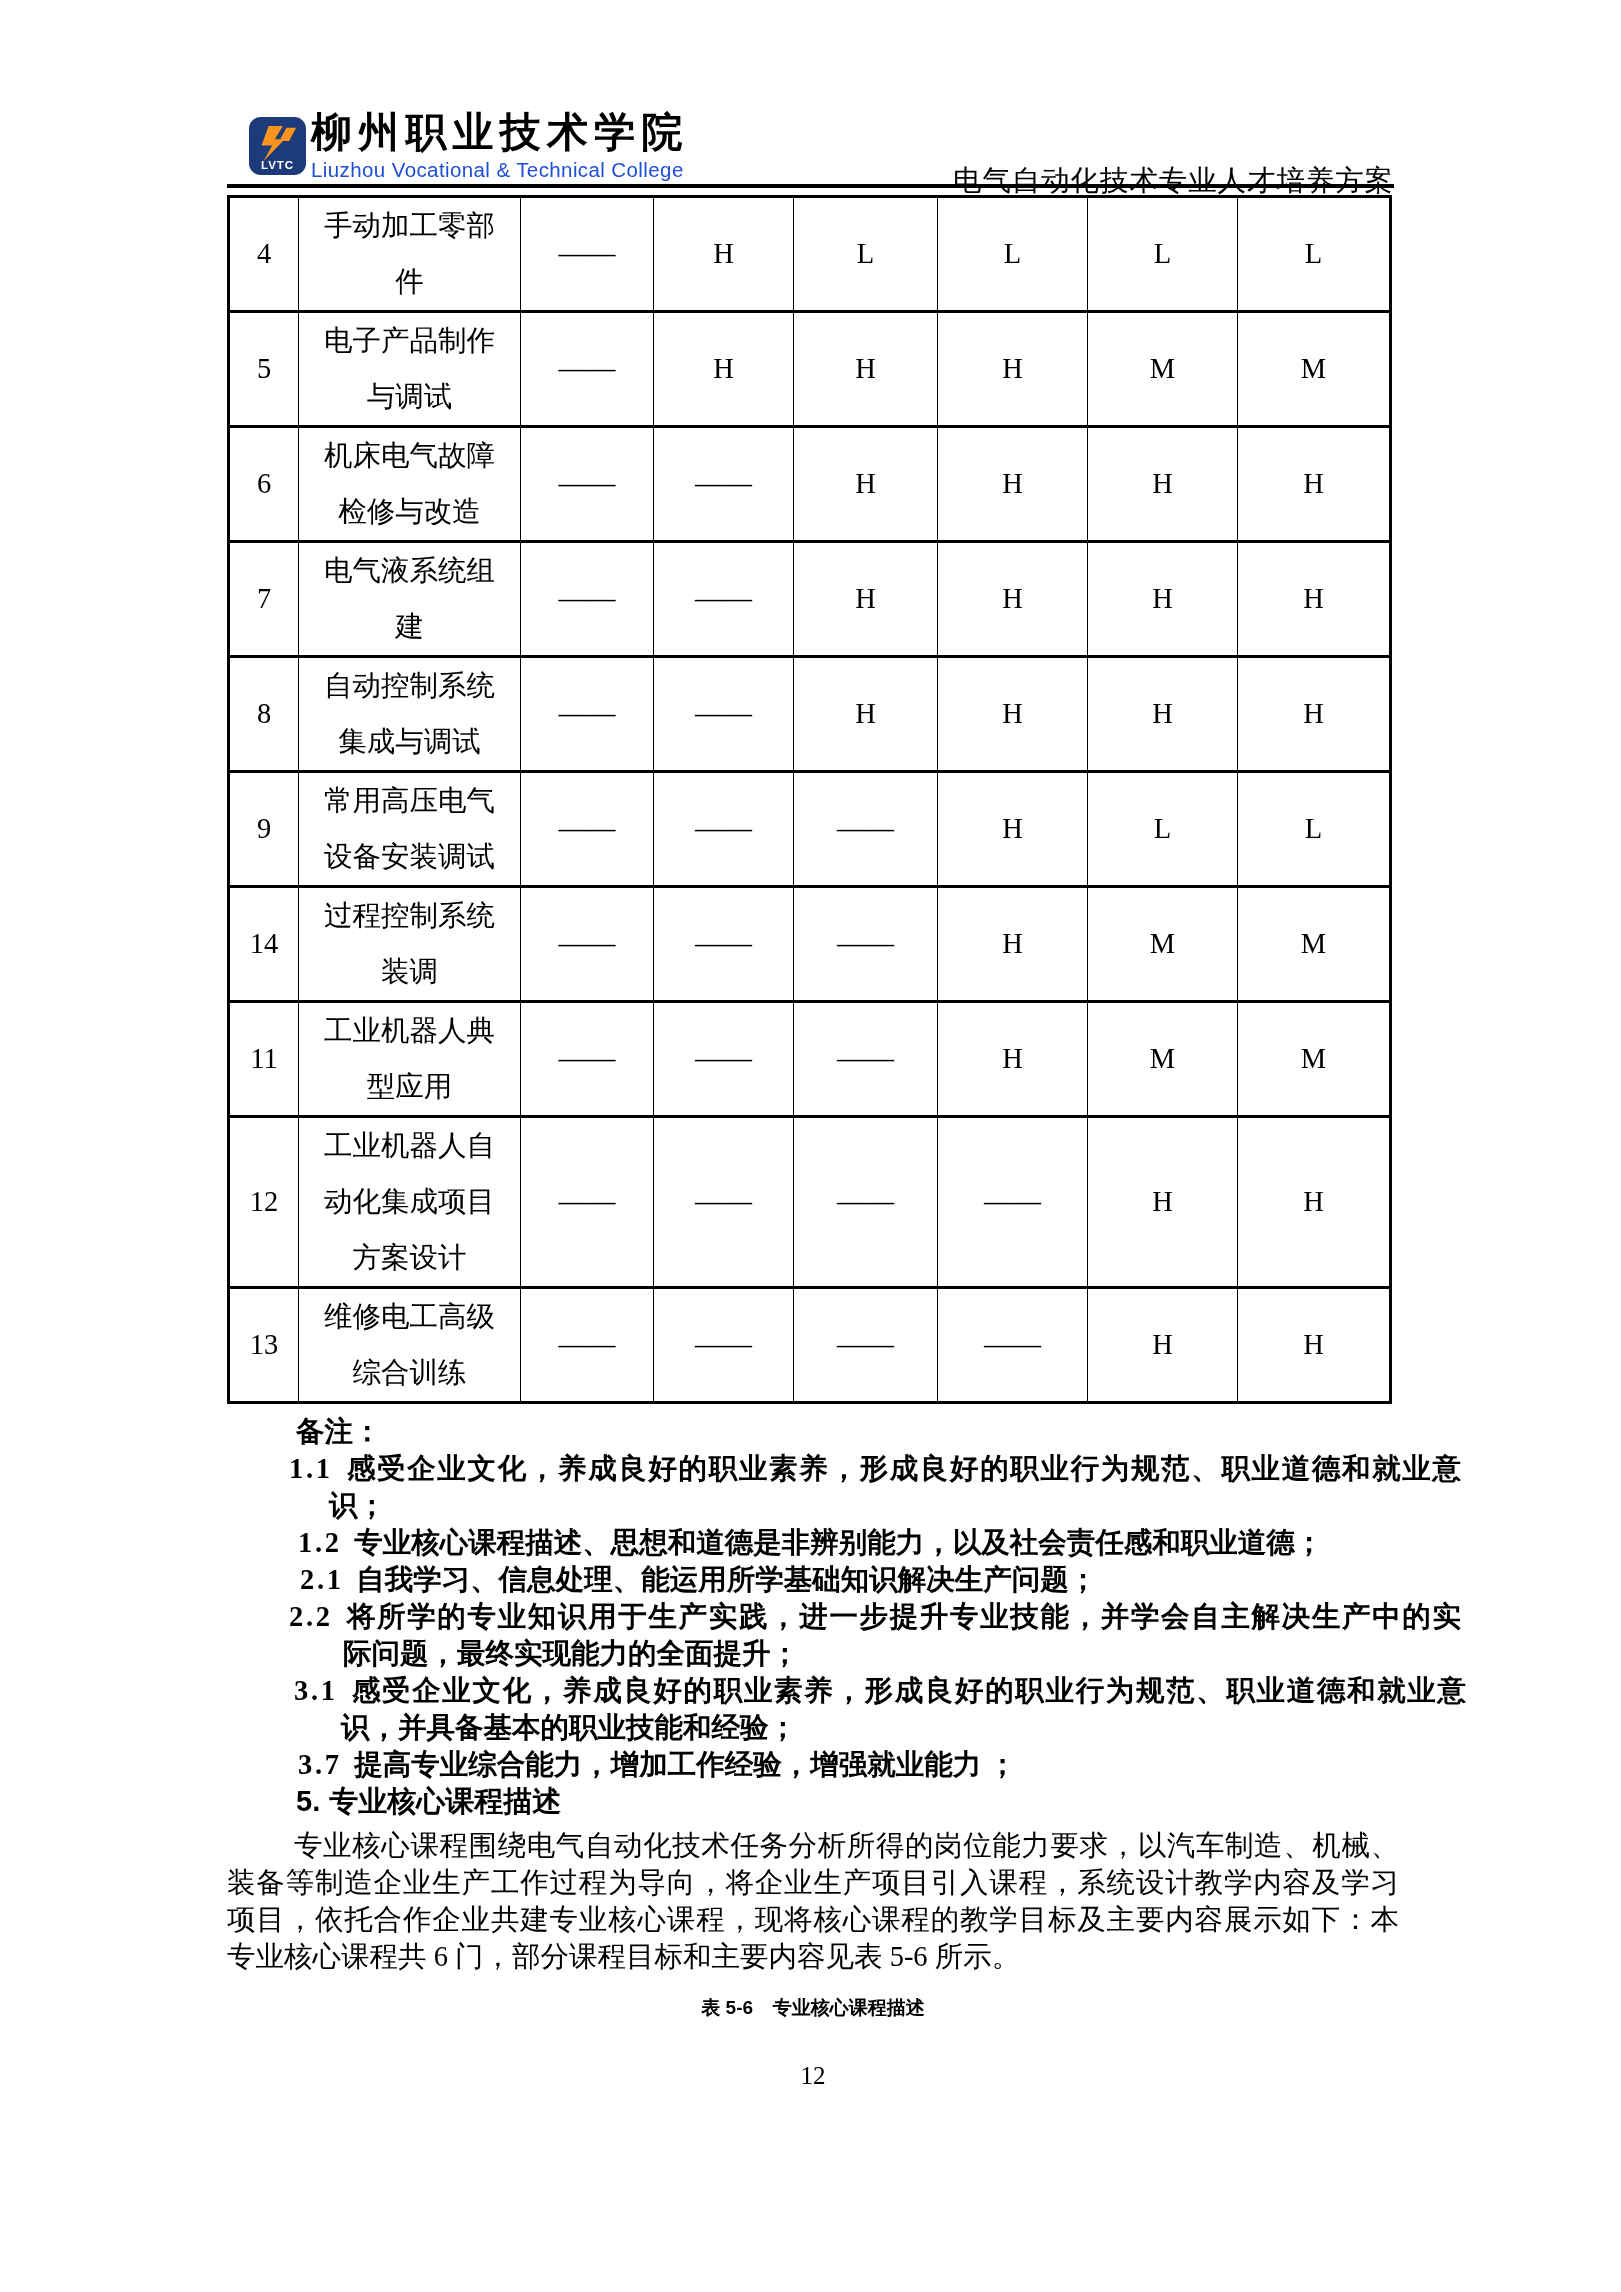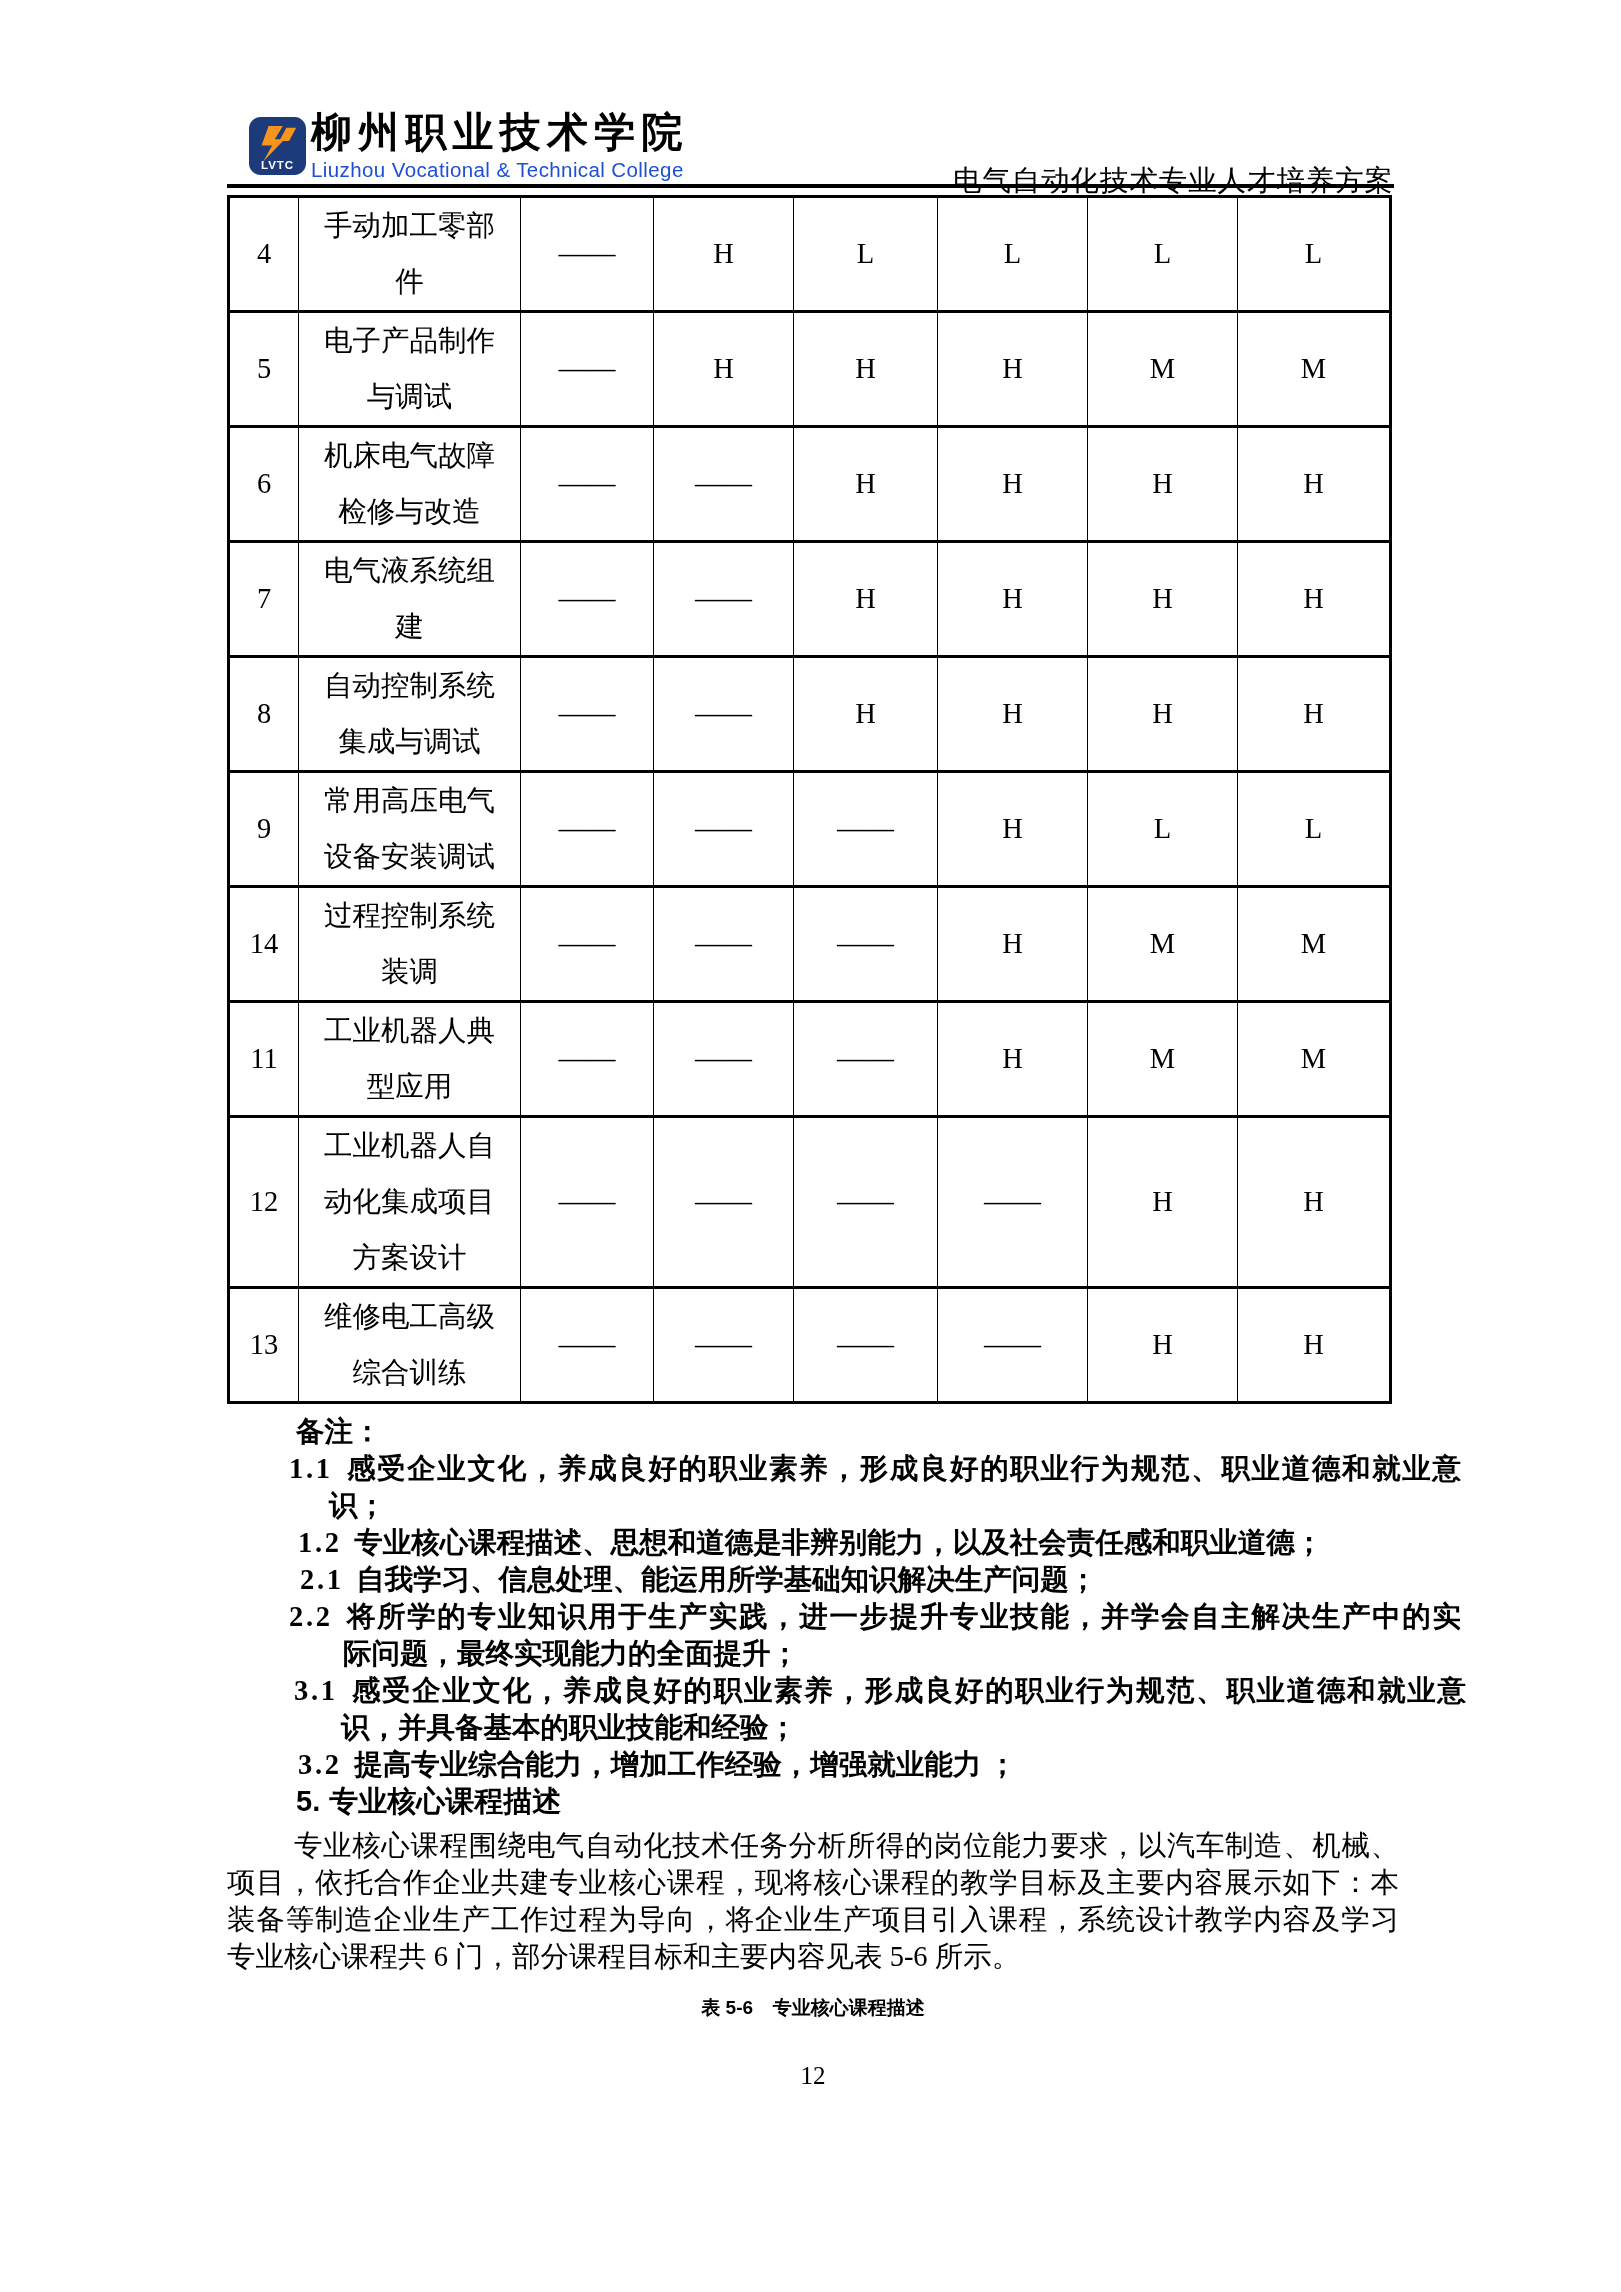--- a/index.html
+++ b/index.html
@@ -220,32 +220,32 @@
         <span class="nnum">2.2</span><span>将所学的专业知识用于生产实践，进一步提升专业技能，并学会自主解决生产中的实</span>
       </div>
       <div class="note-line" style="padding-left:116px">际问题，最终实现能力的全面提升；</div>
 
       <div class="note-line jfull" style="padding-left:67px">
         <span class="nnum">3.1</span><span>感受企业文化，养成良好的职业素养，形成良好的职业行为规范、职业道德和就业意</span>
       </div>
       <div class="note-line" style="padding-left:114px">识，并具备基本的职业技能和经验；</div>
 
       <div class="note-line" style="padding-left:71px">
-        <span class="nnum">3.2</span><span>提高专业综合能力，增加工作经验，增强就业能力 ；</span>
+        <span class="nnum">3.7</span><span>提高专业综合能力，增加工作经验，增强就业能力 ；</span>
       </div>
     </div>
 
     <div class="sec-heading">
       <span class="snum">5.</span><span>专业核心课程描述</span>
     </div>
 
     <div class="para">
       <div class="p-line p-first jfull">专业核心课程围绕电气自动化技术任务分析所得的岗位能力要求，以汽车制造、机械、</div>
+      <div class="p-line jfull">装备等制造企业生产工作过程为导向，将企业生产项目引入课程，系统设计教学内容及学习</div>
       <div class="p-line jfull">项目，依托合作企业共建专业核心课程，现将核心课程的教学目标及主要内容展示如下：本</div>
-      <div class="p-line jfull">装备等制造企业生产工作过程为导向，将企业生产项目引入课程，系统设计教学内容及学习</div>
       <div class="p-line">专业核心课程共 6 门，部分课程目标和主要内容见表 5-6 所示。</div>
     </div>
 
     <div class="caption">
       <span class="cap-label">表 5-6</span><span>专业核心课程描述</span>
     </div>
 
   </div>
 
   <div class="footer">

